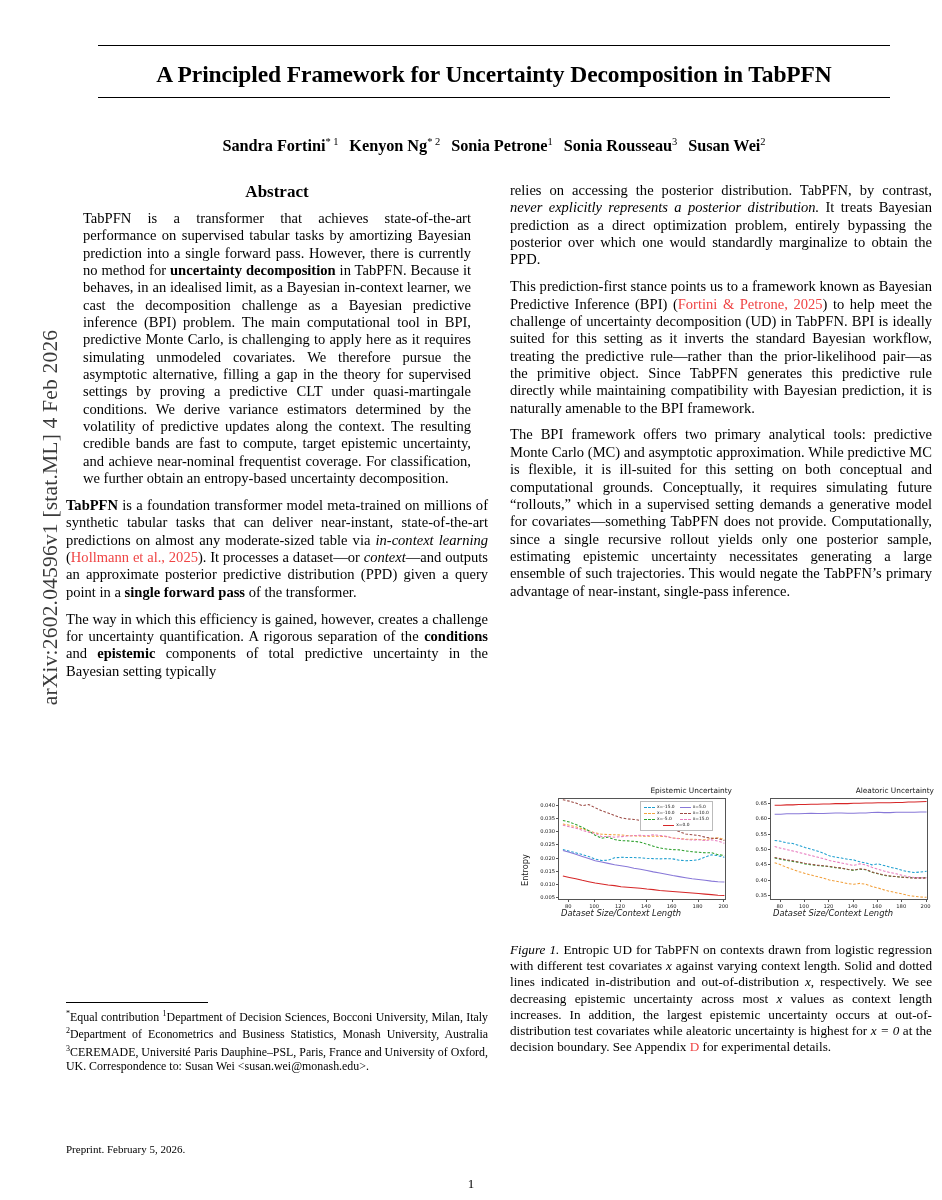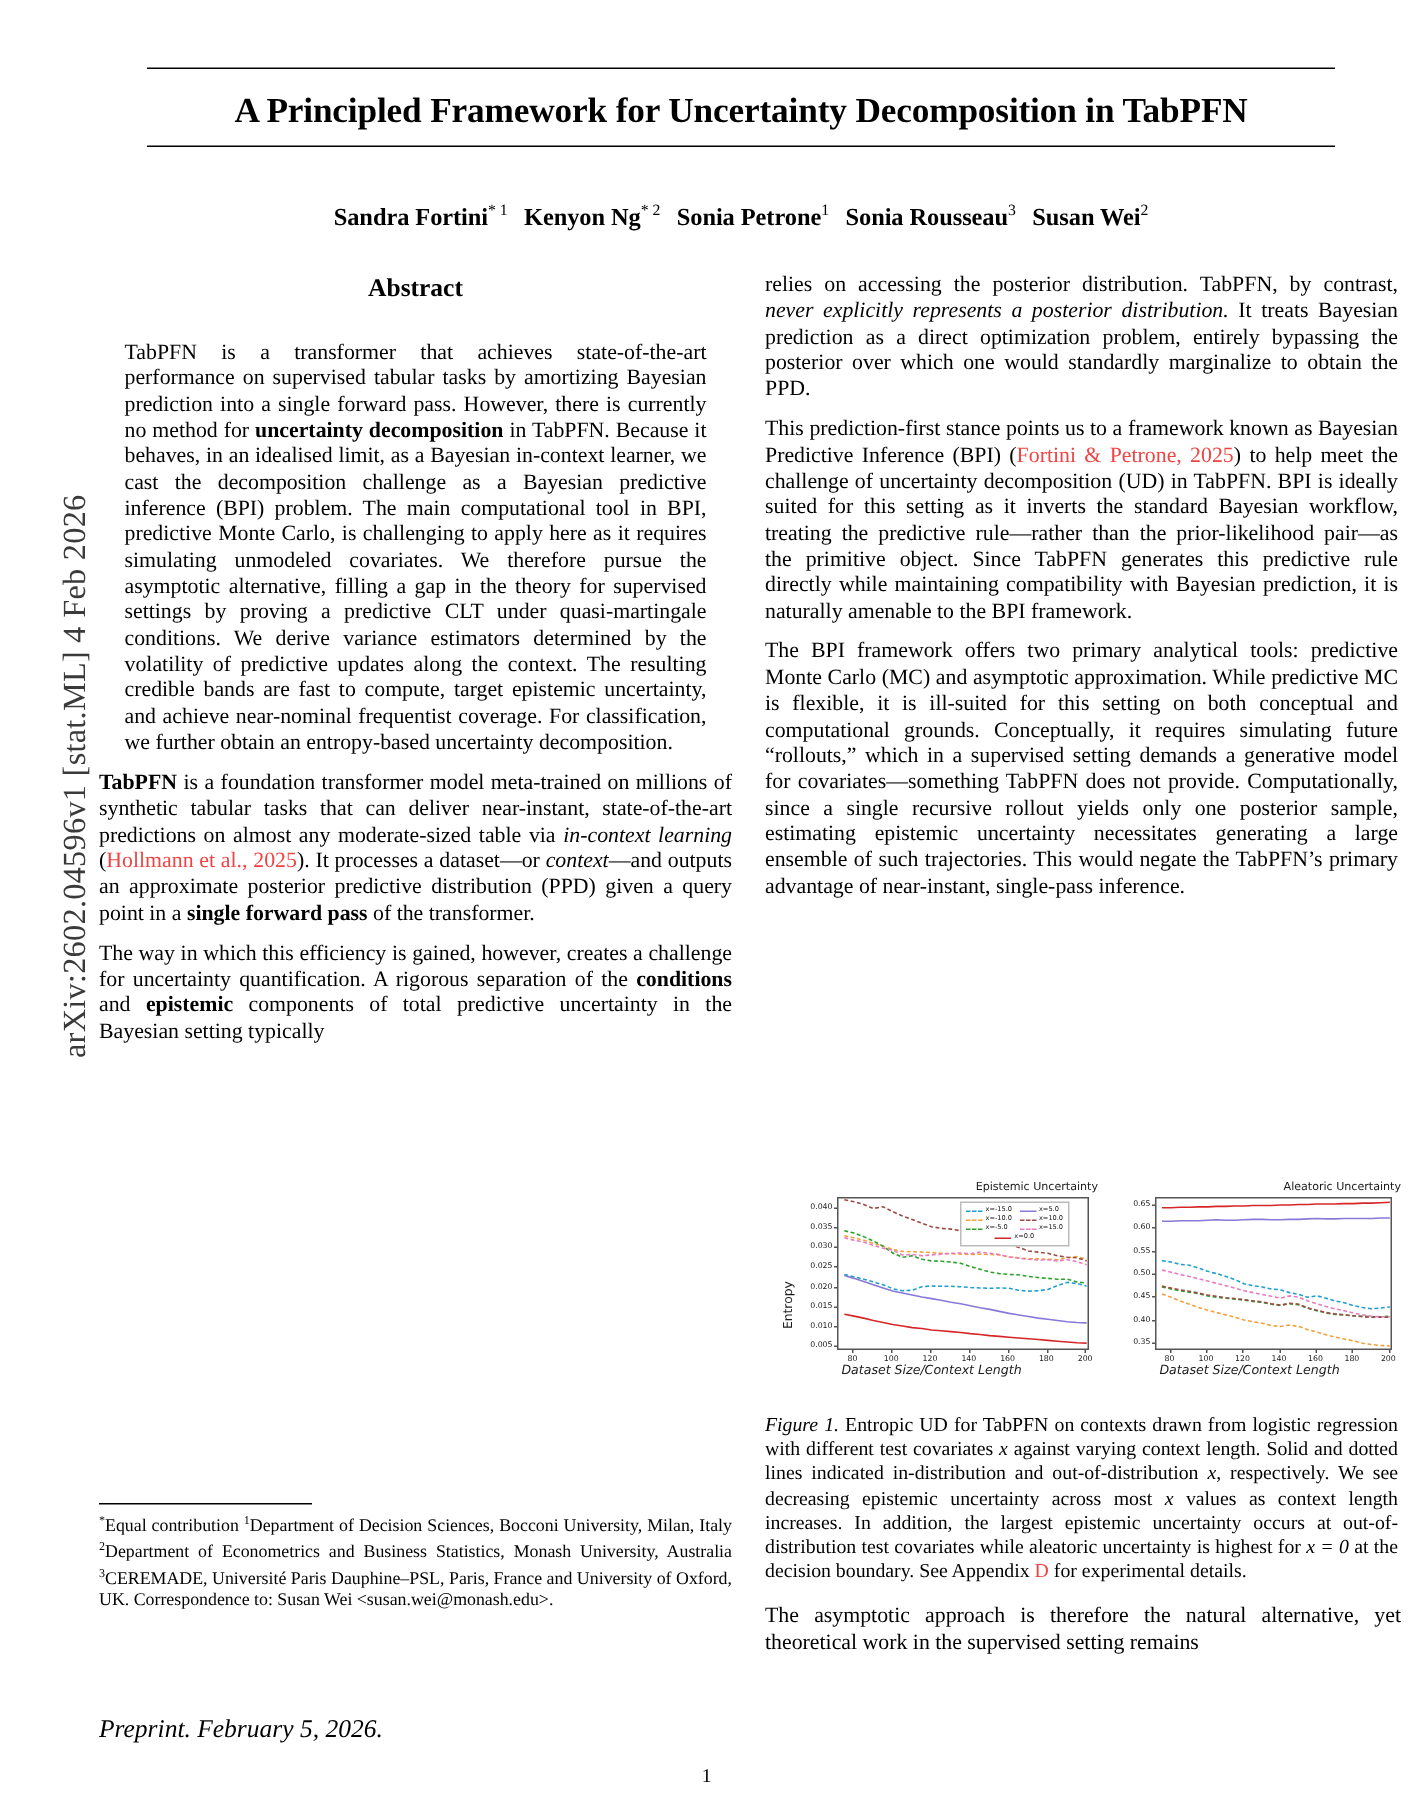--- a/index.html
+++ b/index.html
@@ -73,21 +73,21 @@
     width: 866px;
     display: flex;
     gap: 22px;
   }
   .col { width: 422px; }
 
   .sec-head-center {
     text-align: center;
     font-size: 17px;
     font-weight: bold;
-    margin: 0 0 25px 0;
+    margin: 0 0 8px 0;
   }
   .abstract-body {
     width: 388px;
     margin: 0 auto;
   }
   p.para {
     margin: 0 0 9.5px 0;
     text-align: justify;
     font-size: 14.55px;
     line-height: 17.35px;
@@ -120,22 +120,21 @@
     font-size: 11.9px;
     line-height: 14.4px;
     text-align: justify;
     margin: 0;
   }
   .footnote sup { font-size: 8px; vertical-align: super; }
   .preprint {
     position: absolute;
     left: 66px;
     top: 1143px;
-    font-size: 17px;
-    font-style: italic;
+    font-size: 11px;
   }
   .pagenum {
     position: absolute;
     left: 0; right: 0;
     top: 1176px;
     text-align: center;
     font-size: 13px;
   }
 
   
@@ -383,21 +382,20 @@
         <div class="tickmark" style="left: 144.954px; top: 114px; width: 0.7px; height: 2.2px;"></div>
         <div class="xtick" style="left: 162.262px; width: 14px; text-align: center; top: 116.5px;">180</div>
         <div class="tickmark" style="left: 169.262px; top: 114px; width: 0.7px; height: 2.2px;"></div>
         <div class="xtick" style="left: 186.569px; width: 14px; text-align: center; top: 116.5px;">200</div>
         <div class="tickmark" style="left: 193.569px; top: 114px; width: 0.7px; height: 2.2px;"></div>
       </div>
   </div>
 
   <div class="caption"><i class="fignum">Figure 1.</i><span> Entropic UD for TabPFN on contexts drawn from logistic regression with different test covariates </span><i class="mathvar">x</i><span> against varying context length. Solid and dotted lines indicated in-distribution and out-of-distribution </span><i class="mathvar">x</i><span>, respectively. We see decreasing epistemic uncertainty across most </span><i class="mathvar">x</i><span> values as context length increases. In addition, the largest epistemic uncertainty occurs at out-of-distribution test covariates while aleatoric uncertainty is highest for </span><i class="mathvar">x = 0</i><span> at the decision boundary. See Appendix </span><span class="cite">D</span><span> for experimental details.</span></div>
 
-  <p class="para" style="margin-top:14px;">The asymptotic approach is therefore the natural alternative, yet theoretical work in the supervised setting remains</p>
 </div>
 
 <div class="footnote-wrap">
   <hr class="fn-rule">
   <p class="footnote"><sup>*</sup><span>Equal contribution  </span><sup>1</sup><span>Department of Decision Sciences, Bocconi University, Milan, Italy </span><sup>2</sup><span>Department of Econometrics and Business Statistics, Monash University, Australia </span><sup>3</sup><span>CEREMADE, Université Paris Dauphine–PSL, Paris, France and University of Oxford, UK. Correspondence to: Susan Wei &lt;susan.wei@monash.edu&gt;.</span></p>
 </div>
 
 <div class="preprint">Preprint. February 5, 2026.</div>
 <div class="pagenum">1</div>
 

